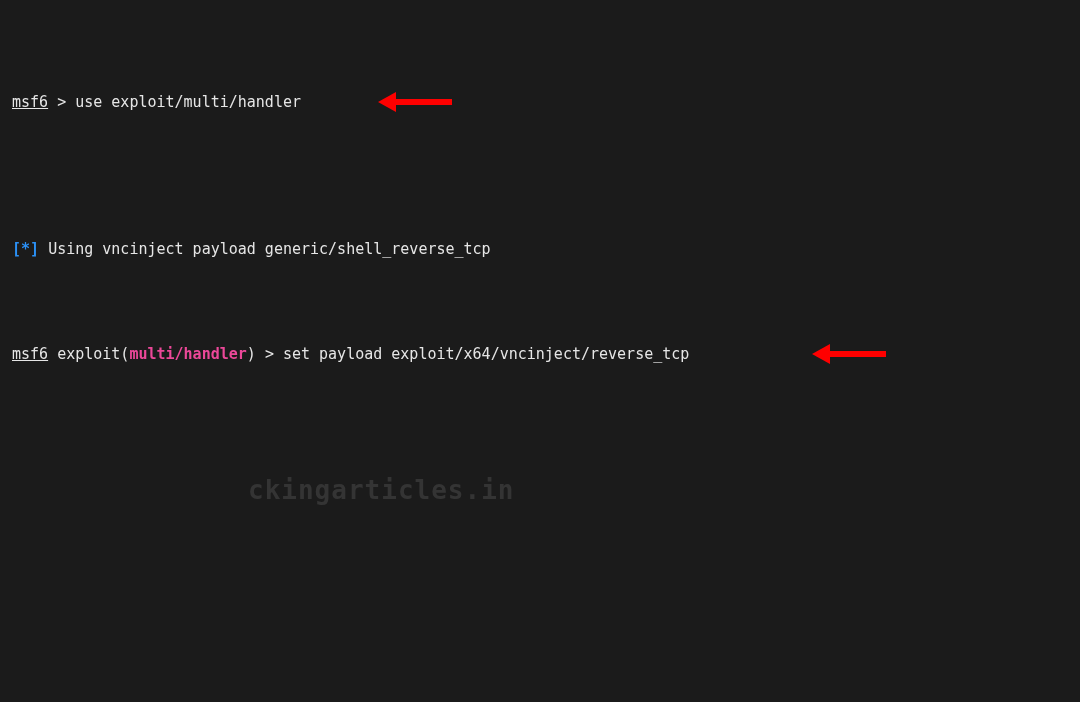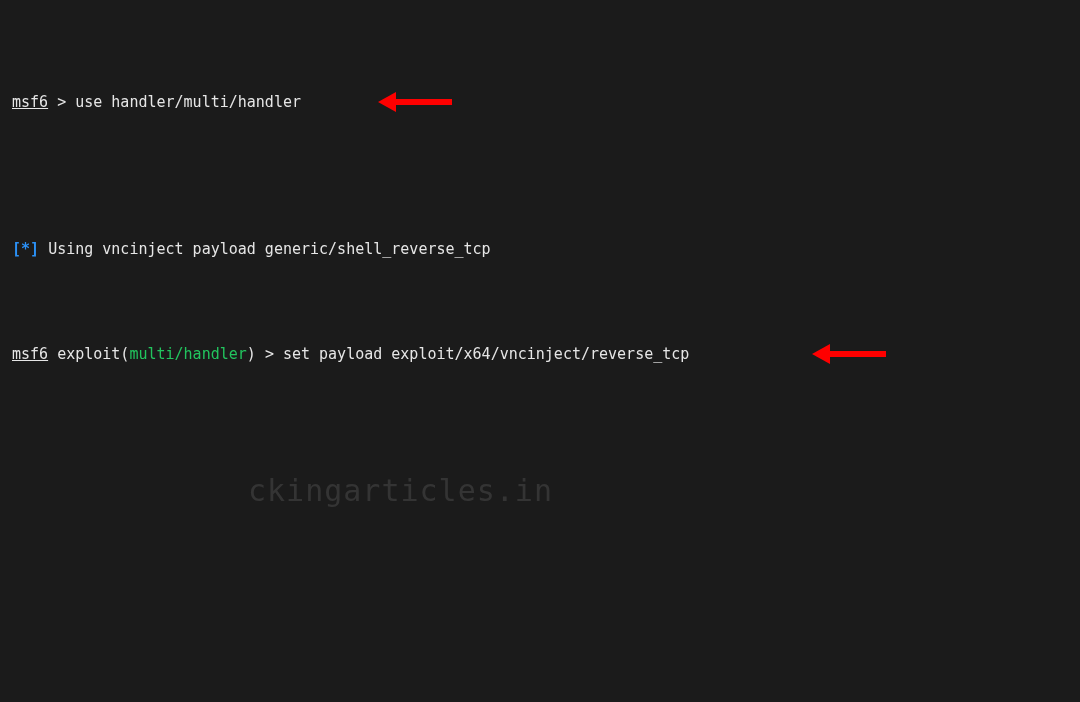--- a/index.html
+++ b/index.html
@@ -15,21 +15,21 @@
   .terminal {
     position: relative;
     padding: 8px 10px 6px 12px;
     box-sizing: border-box;
     white-space: pre;
     letter-spacing: 0px;
   }
   .ln { display: block; position: relative; }
   .under { text-decoration: underline; }
   .prompt-msf { color: #e6e6e6; }
-  .module { color: #22c55e; font-weight: normal; }
+  .module { color: #ec4899; font-weight: bold; }
   .gt { color: #e6e6e6; }
   .br { color: #2b90f5; font-weight: bold; }
   .star { color: #2b90f5; font-weight: bold; }
   
   .arrow {
     position: absolute;
     height: 0;
     pointer-events: none;
   }
   .arrow .shaft {
@@ -46,33 +46,33 @@
     height: 0;
     transform: translateY(-50%);
     border-top: 10px solid transparent;
     border-bottom: 10px solid transparent;
     border-right: 18px solid #ff0000;
   }
   .wm-text-faint {
     position: absolute;
     color: rgba(120,120,120,0.28);
     font-family: "DejaVu Sans Mono", monospace;
-    font-size: 30px;
-    font-weight: normal;
+    font-size: 26px;
+    font-weight: bold;
     letter-spacing: 1px;
     pointer-events: none;
   }
 </style>
 </head>
 <body>
 
 <div class="terminal">
 
   
-  <span class="ln"><span class="under prompt-msf">msf6</span> <span class="gt">&gt;</span> <span>use handler/multi/handler</span>
+  <span class="ln"><span class="under prompt-msf">msf6</span> <span class="gt">&gt;</span> <span>use exploit/multi/handler</span>
     <span class="arrow" style="left:366px; top:10px;">
       <span class="head" style="left:0;"></span><span class="shaft" style="left:16px; width:58px;"></span>
     </span>
   </span>
 
   
   <span class="ln"><span class="br">[</span><span class="star">*</span><span class="br">]</span> <span>Using vncinject payload generic/shell_reverse_tcp</span></span>
 
   
   <span class="ln"><span class="under prompt-msf">msf6</span> <span>exploit(</span><span class="module">multi/handler</span><span>)</span> <span class="gt">&gt;</span> <span>set payload exploit/x64/vncinject/reverse_tcp</span>

